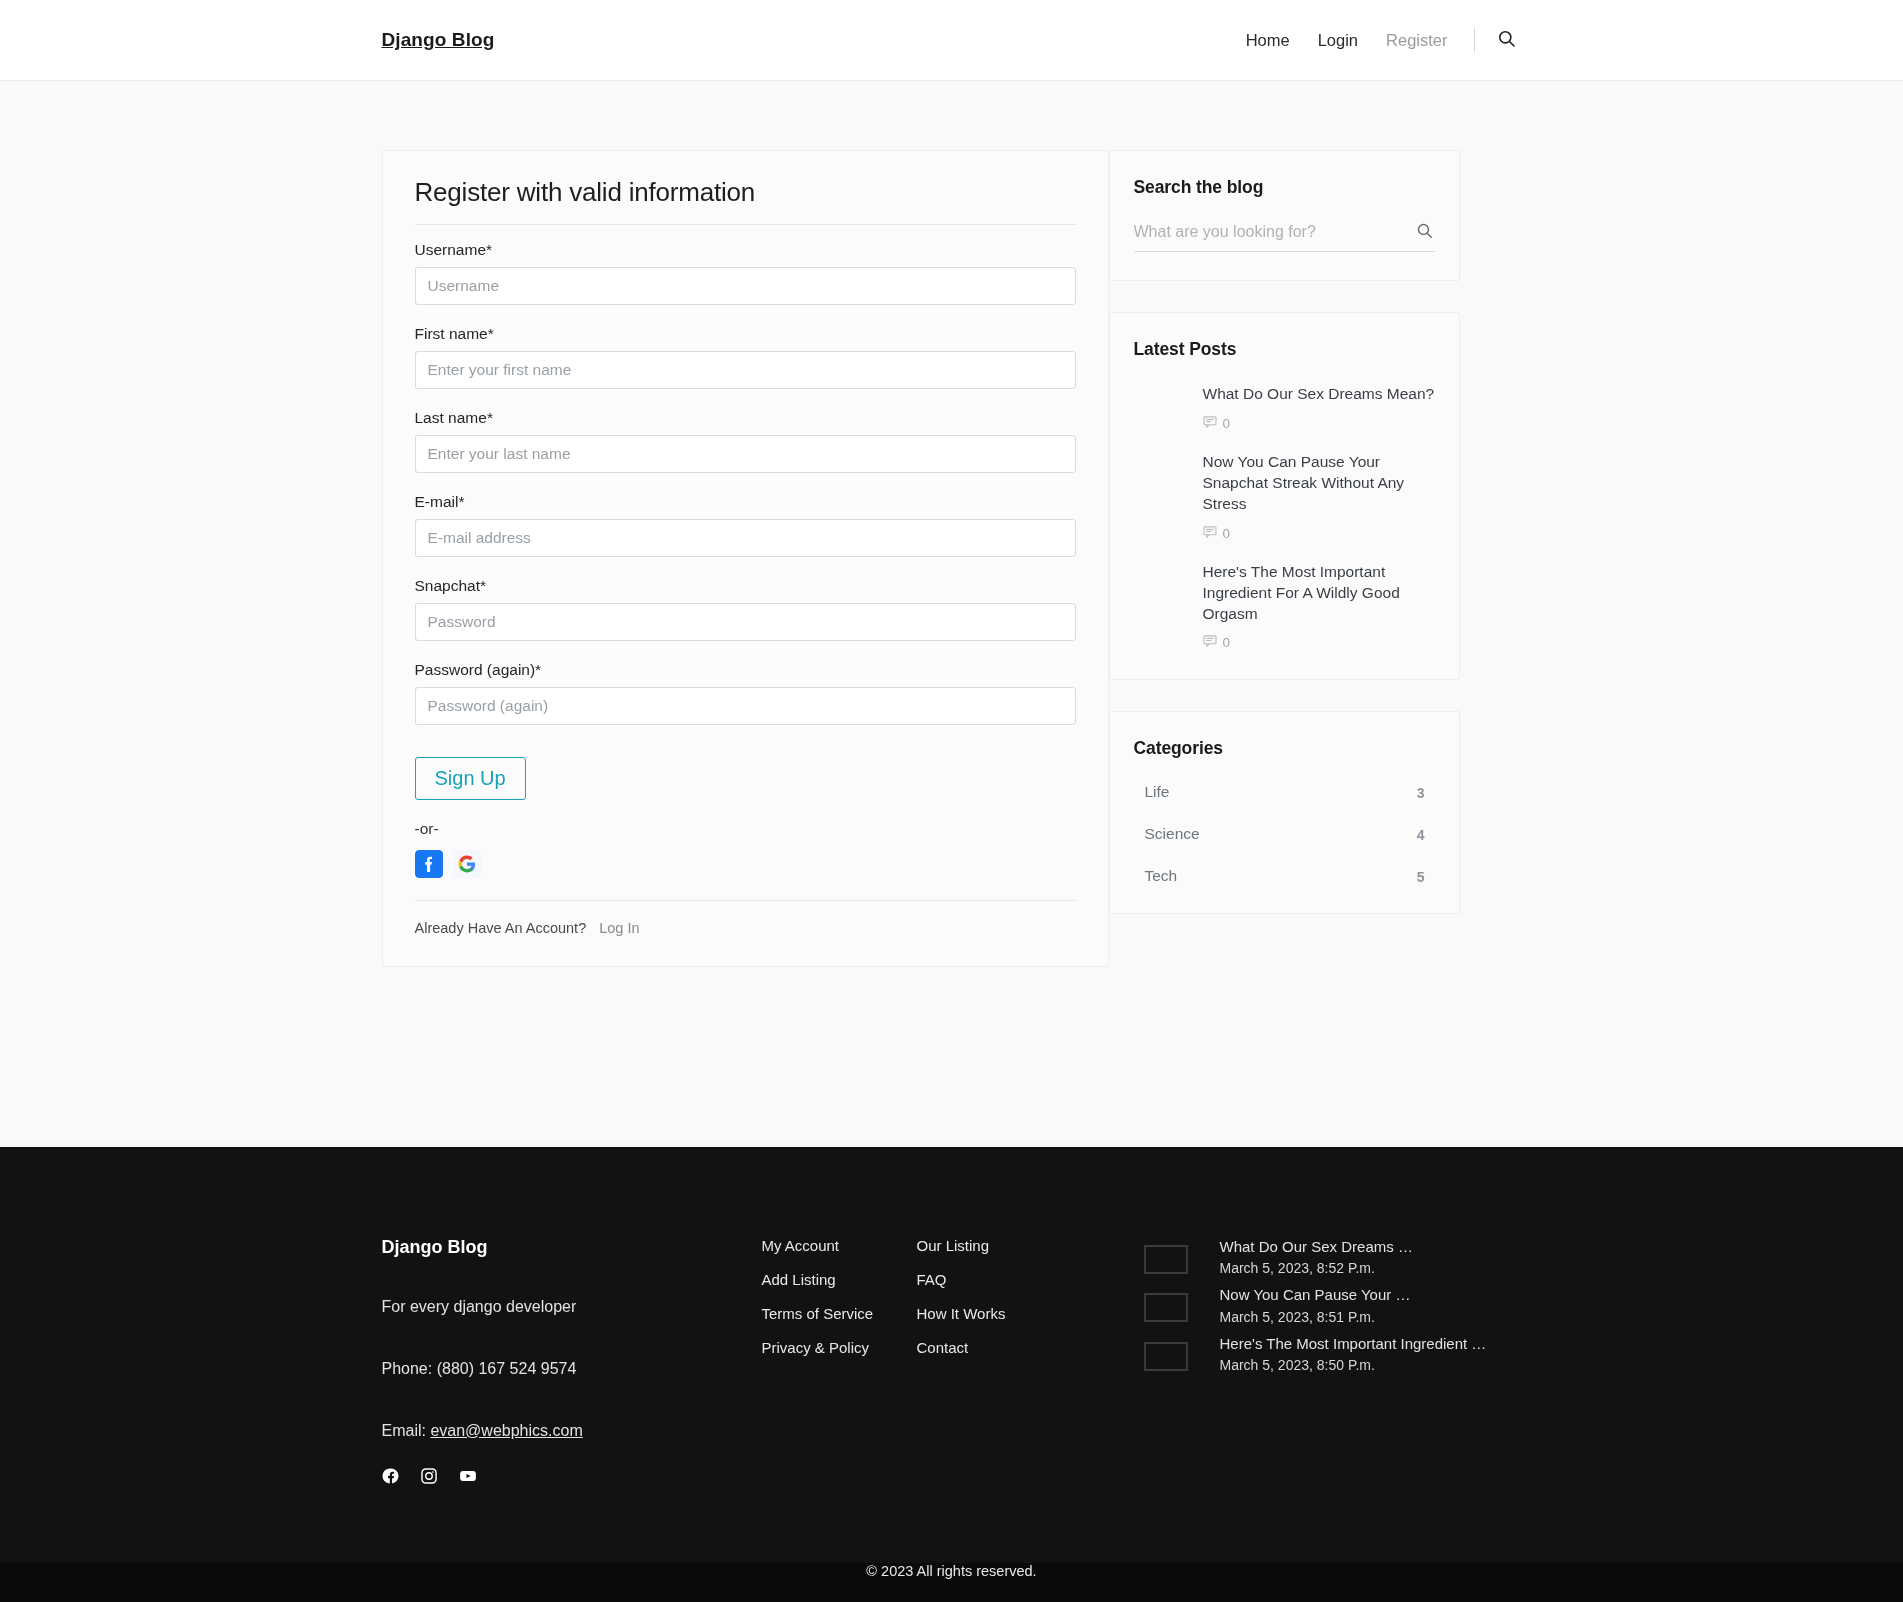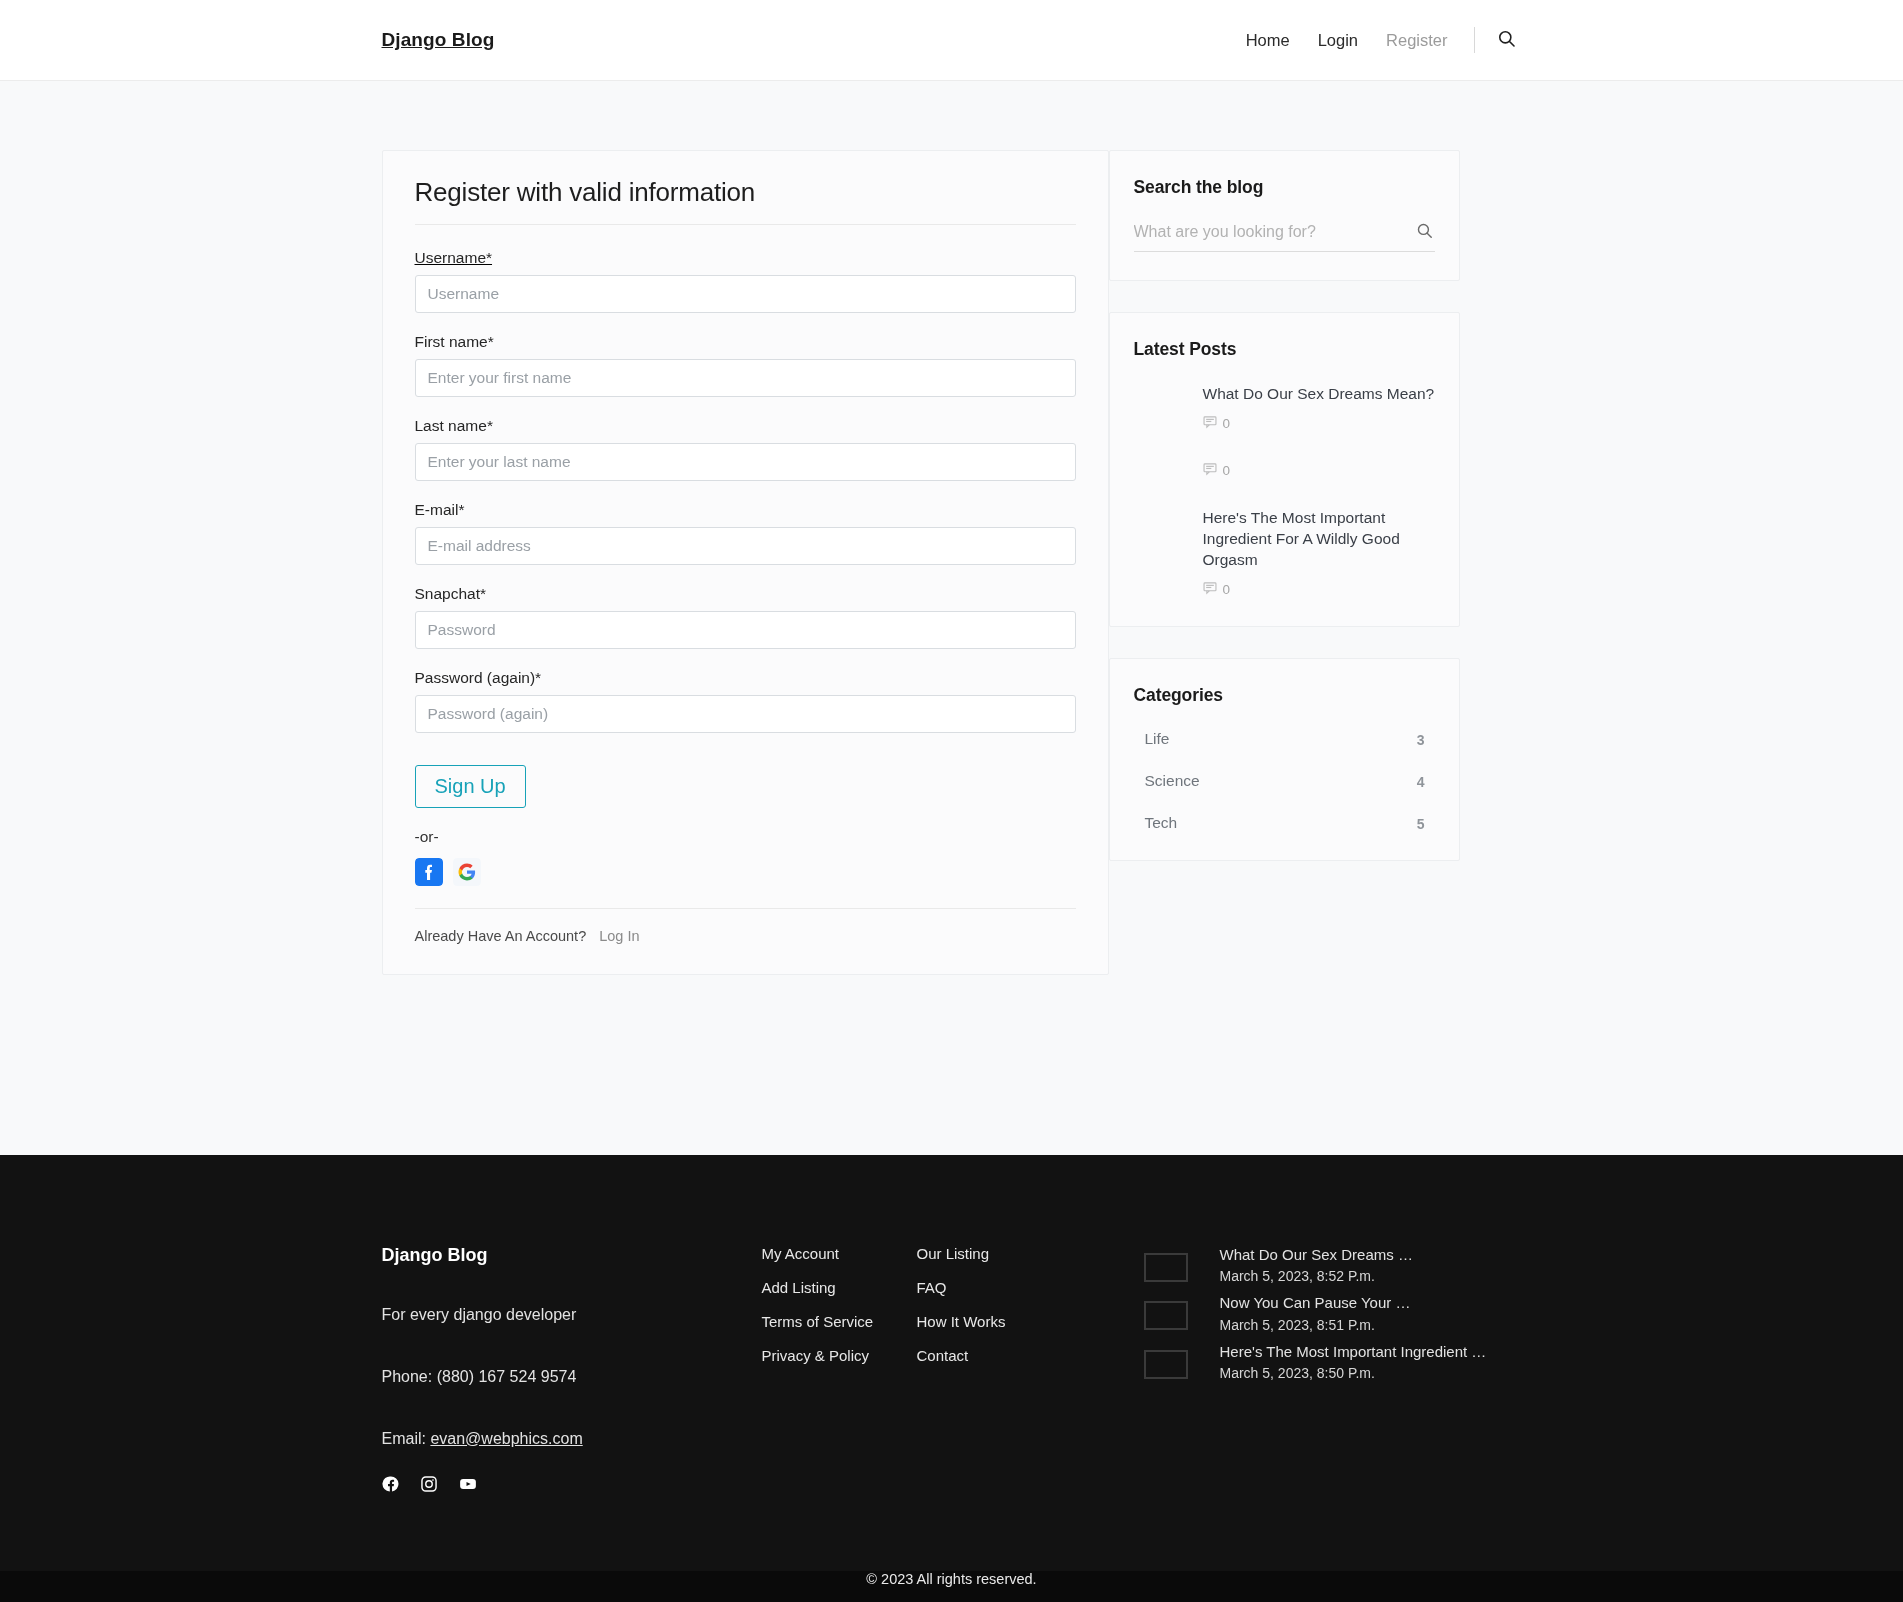--- a/index.html
+++ b/index.html
@@ -83,21 +83,21 @@
   .register-card { padding: 26px 32px 30px 32px; }
   .register-title {
     font-size: 26px;
     font-weight: 400;
     color: #1e1e1e;
     padding-bottom: 16px;
     border-bottom: 1px solid #e9e9e9;
     letter-spacing: -.2px;
   }
   .field { margin-top: 20px; }
-  .field:first-of-type { margin-top: 24px; text-decoration: underline; }
+  .field:first-of-type { margin-top: 16px; }
   .field label {
     display: block;
     font-size: 15.5px;
     color: #262626;
     margin-bottom: 8px;
   }
   .field input {
     width: 100%;
     height: 38px;
     padding: 6px 12px;
@@ -432,20 +432,21 @@
                 </svg>
               </span>
               <span>0</span>
             </div>
           </div>
         </div>
 
         <div class="post-item">
           <span class="thumb"><span class="th-snap"></span></span>
           <div class="post-meta">
+            <a href="#" class="post-title">Now You Can Pause Your Snapchat Streak Without Any Stress</a>
             <div class="comment-row">
               <span>
                 <svg width="14" height="14" viewBox="0 0 16 16" fill="none" stroke="#bdbdbd" stroke-width="1.3">
                   <rect x="1.2" y="2.2" width="13.6" height="9" rx="1"></rect>
                   <line x1="3.6" y1="5" x2="12.4" y2="5"></line>
                     <line x1="3.6" y1="7.4" x2="9.5" y2="7.4"></line>
                   <path d="M4.4 11.2 L4.4 14 L7.2 11.2" fill="none"></path>
                 </svg>
               </span>
               <span>0</span>

